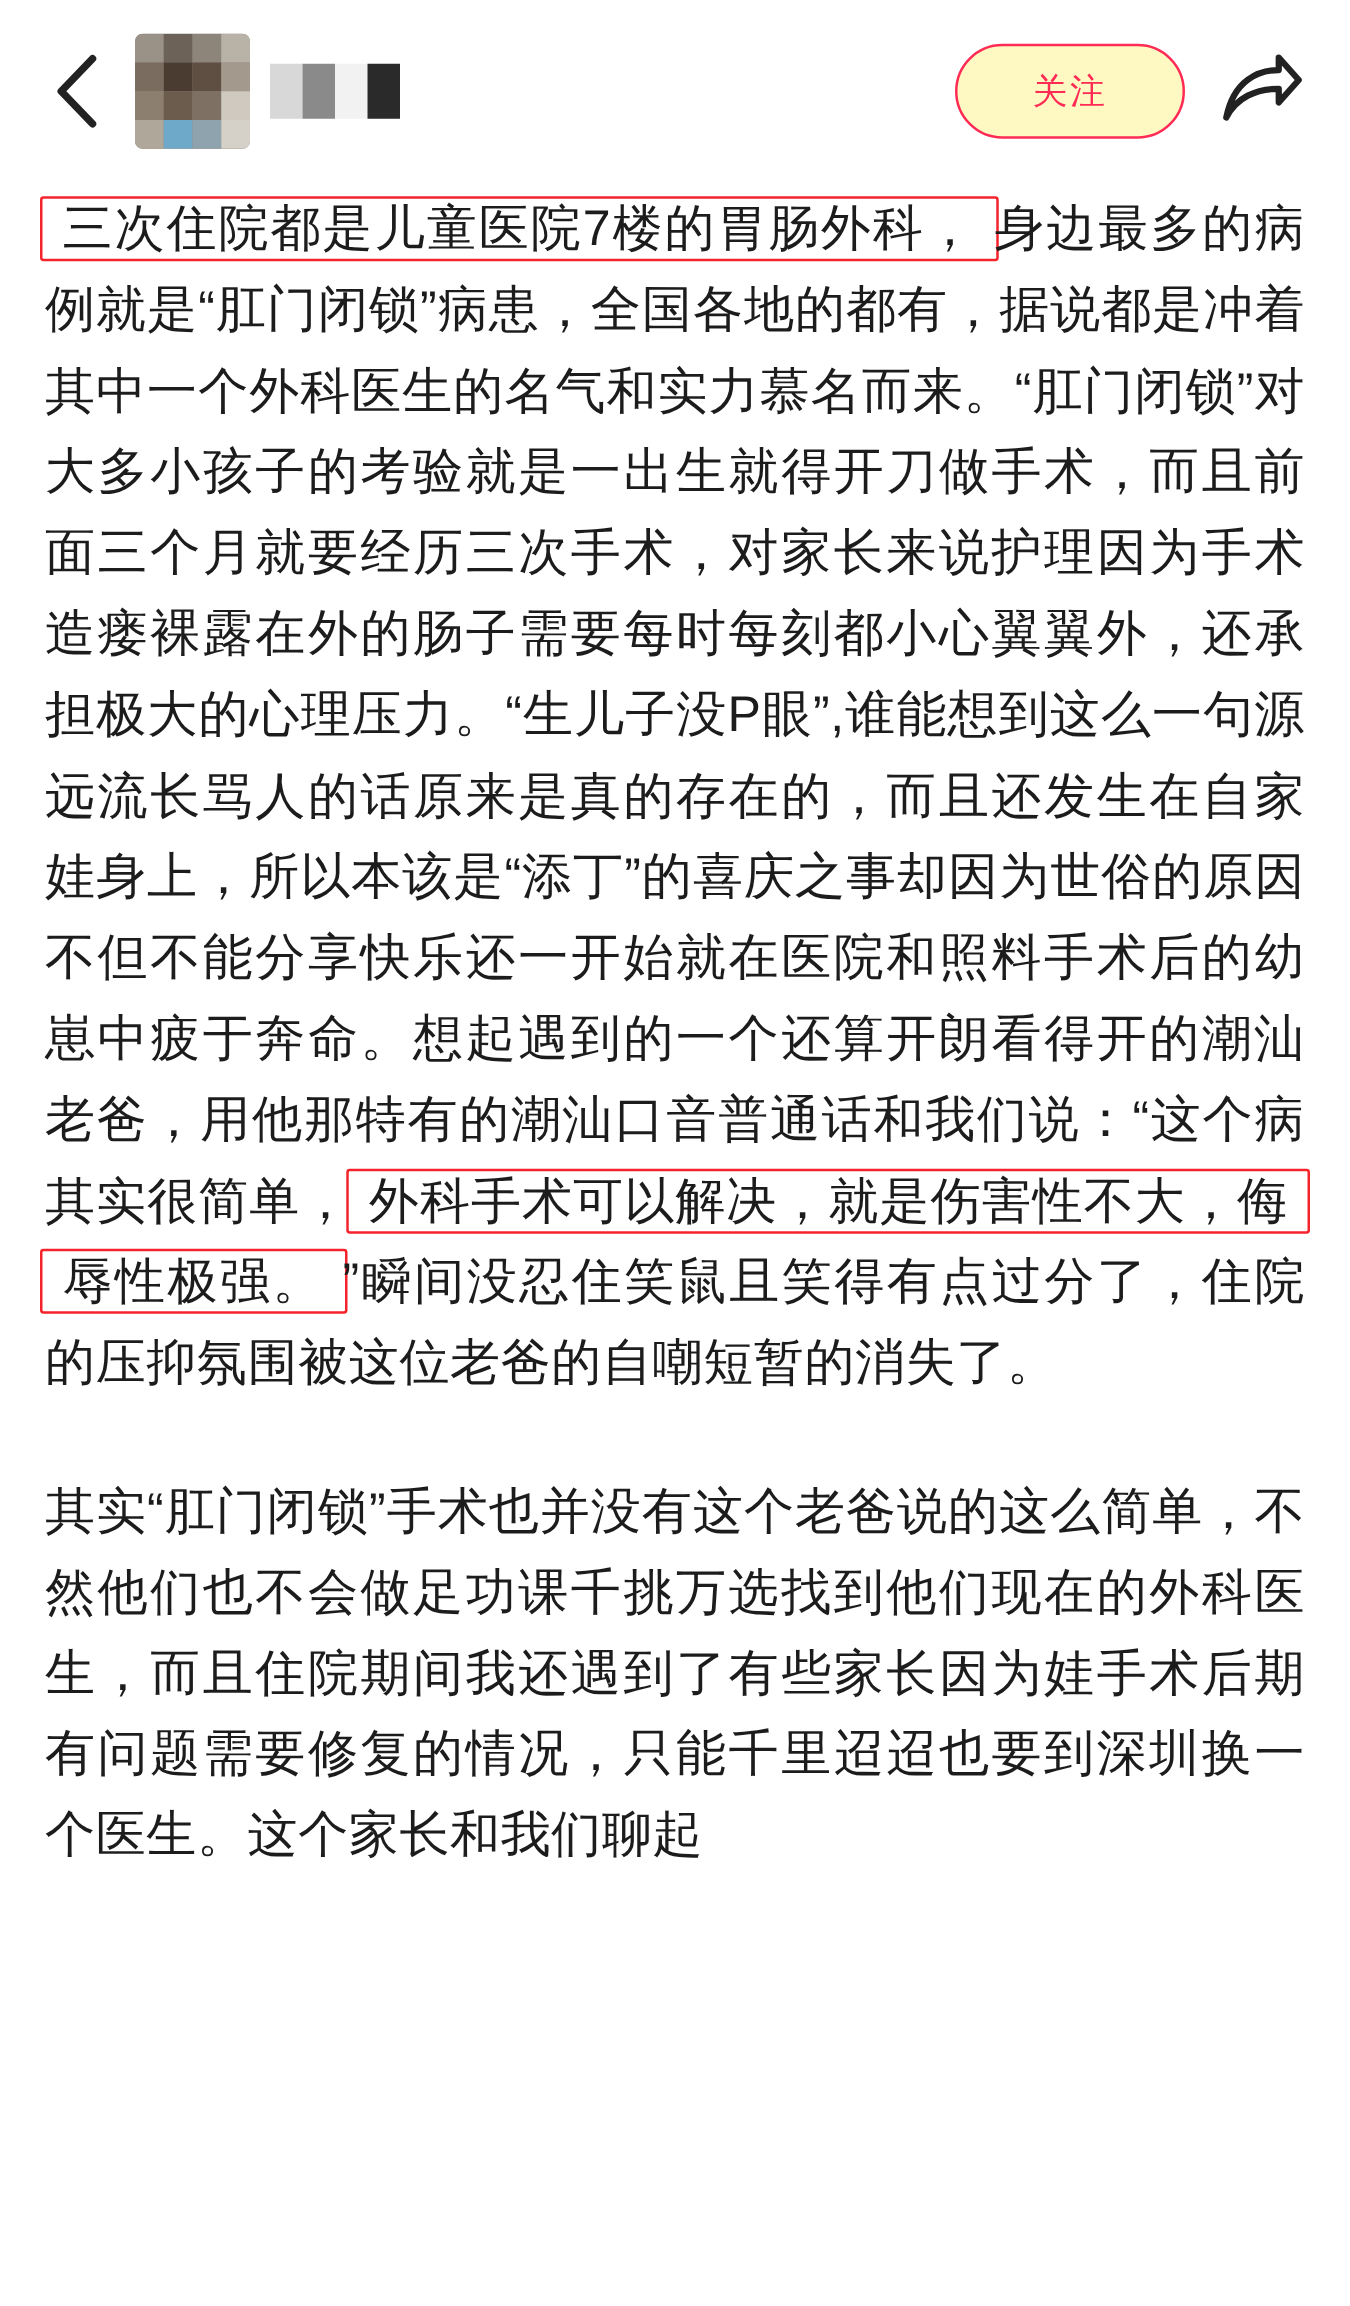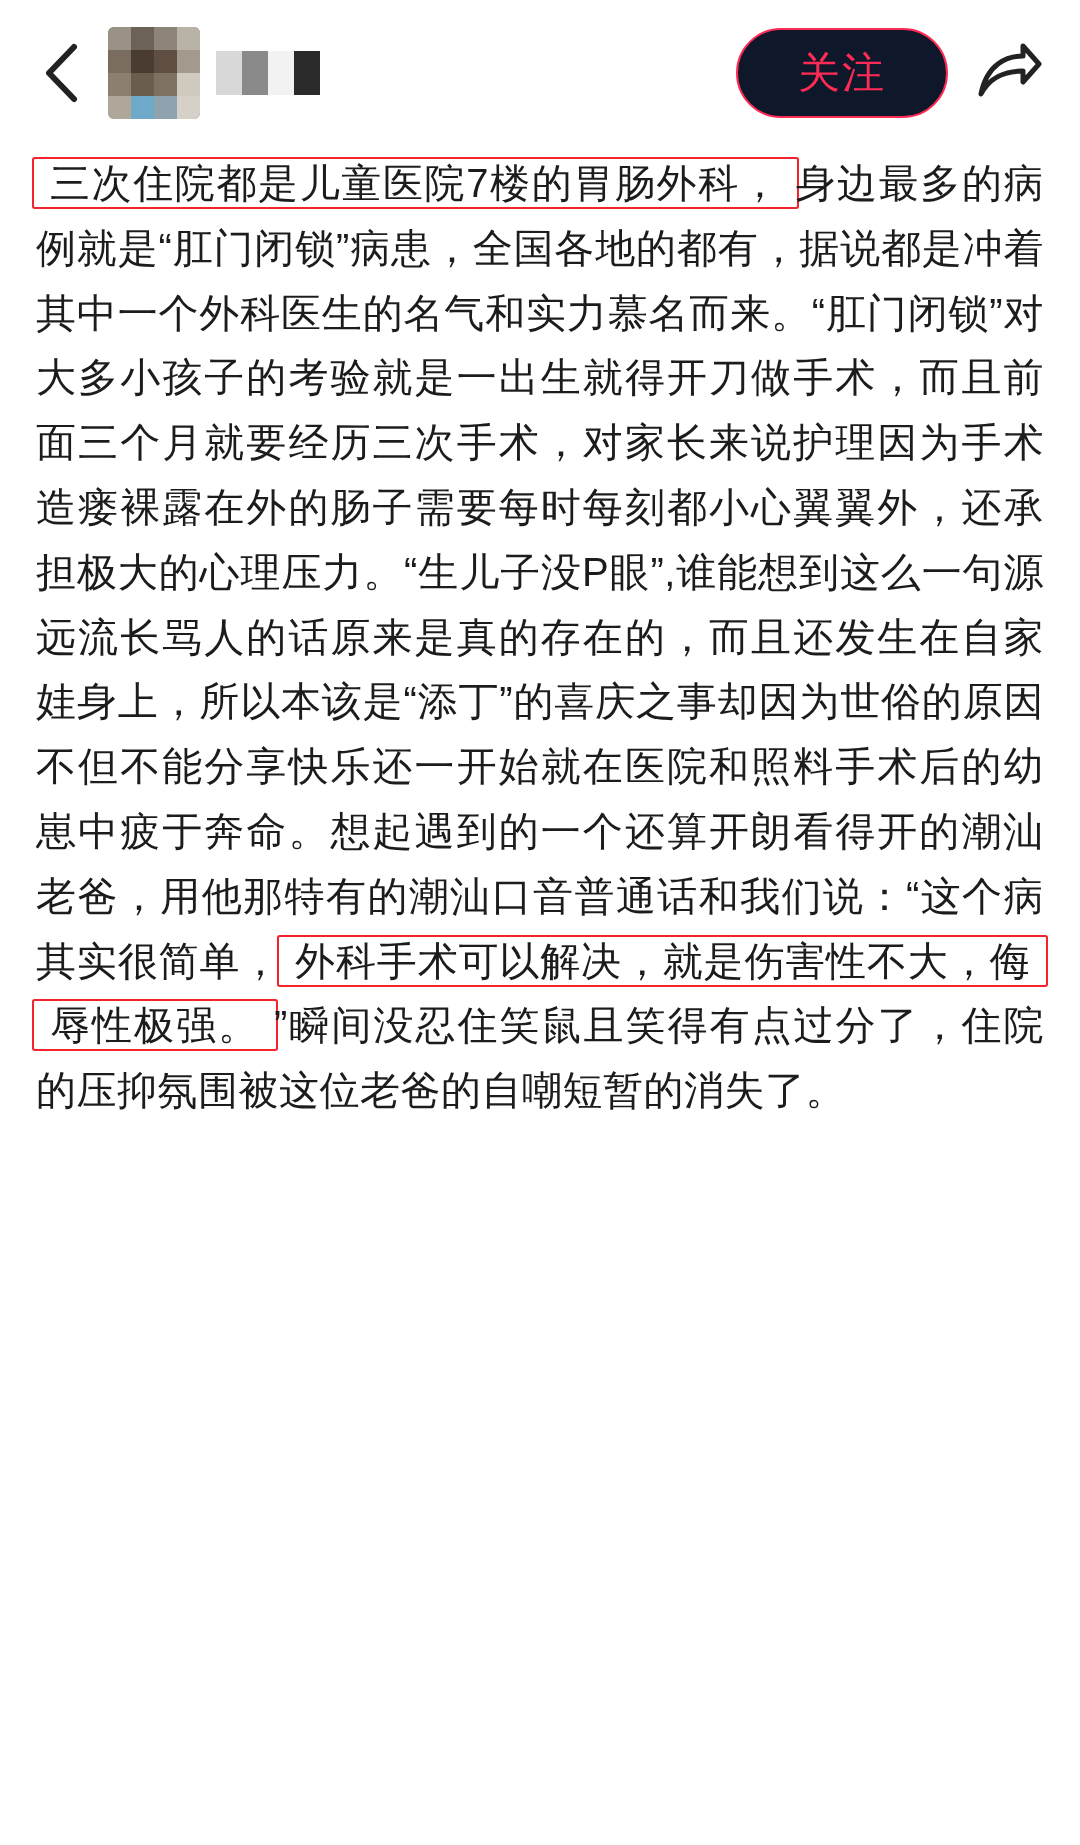--- a/index.html
+++ b/index.html
@@ -76,23 +76,23 @@
     left: 0; top: 0;
     width: 0; height: 0;
     overflow: hidden;
     opacity: 0;
   }
 
   .follow-btn {
     flex: 0 0 auto;
     border: 2px solid #fe2c55;
     color: #fe2c55;
-    background: #0f172a;
+    background: #fef9c3;
     border-radius: 46px;
-    font-size: 42px;
+    font-size: 28px;
     line-height: 1;
     padding: 22px 60px;
     margin-left: auto;
     cursor: pointer;
     letter-spacing: 2px;
   }
   .share-btn {
     flex: 0 0 auto;
     width: 72px;
     height: 72px;
@@ -173,14 +173,15 @@
     <svg width="66" height="62" viewBox="0 0 66 62">
       <path d="M4 52 C10 22, 30 14, 46 14 L46 4 L62 22 L46 40 L46 29 C28 29, 12 36, 4 52 Z" fill="none" stroke="#222222" stroke-width="5" stroke-linejoin="round" stroke-linecap="round"></path>
     </svg>
   </div>
 </div>
 
 <div class="article">
 
   <p class="para"><span class="hl">三次住院都是儿童医院7楼的胃肠外科，</span><span>身边最多的病例就是“肛门闭锁”病患，全国各地的都有，据说都是冲着其中一个外科医生的名气和实力慕名而来。“肛门闭锁”对大多小孩子的考验就是一出生就得开刀做手术，而且前面三个月就要经历三次手术，对家长来说护理因为手术造瘘裸露在外的肠子需要每时每刻都小心翼翼外，还承担极大的心理压力。“生儿子没P眼”,谁能想到这么一句源远流长骂人的话原来是真的存在的，而且还发生在自家娃身上，所以本该是“添丁”的喜庆之事却因为世俗的原因不但不能分享快乐还一开始就在医院和照料手术后的幼崽中疲于奔命。想起遇到的一个还算开朗看得开的潮汕老爸，用他那特有的潮汕口音普通话和我们说：“这个病其实很简单，</span><span class="hl">外科手术可以解决，就是伤害性不大，侮辱性极强。</span><span>”瞬间没忍住笑鼠且笑得有点过分了，住院的压抑氛围被这位老爸的自嘲短暂的消失了。</span></p>
 
+  <p class="para">其实“肛门闭锁”手术也并没有这个老爸说的这么简单，不然他们也不会做足功课千挑万选找到他们现在的外科医生，而且住院期间我还遇到了有些家长因为娃手术后期有问题需要修复的情况，只能千里迢迢也要到深圳换一个医生。这个家长和我们聊起</p>
 
 </div>
 
 </body></html>

